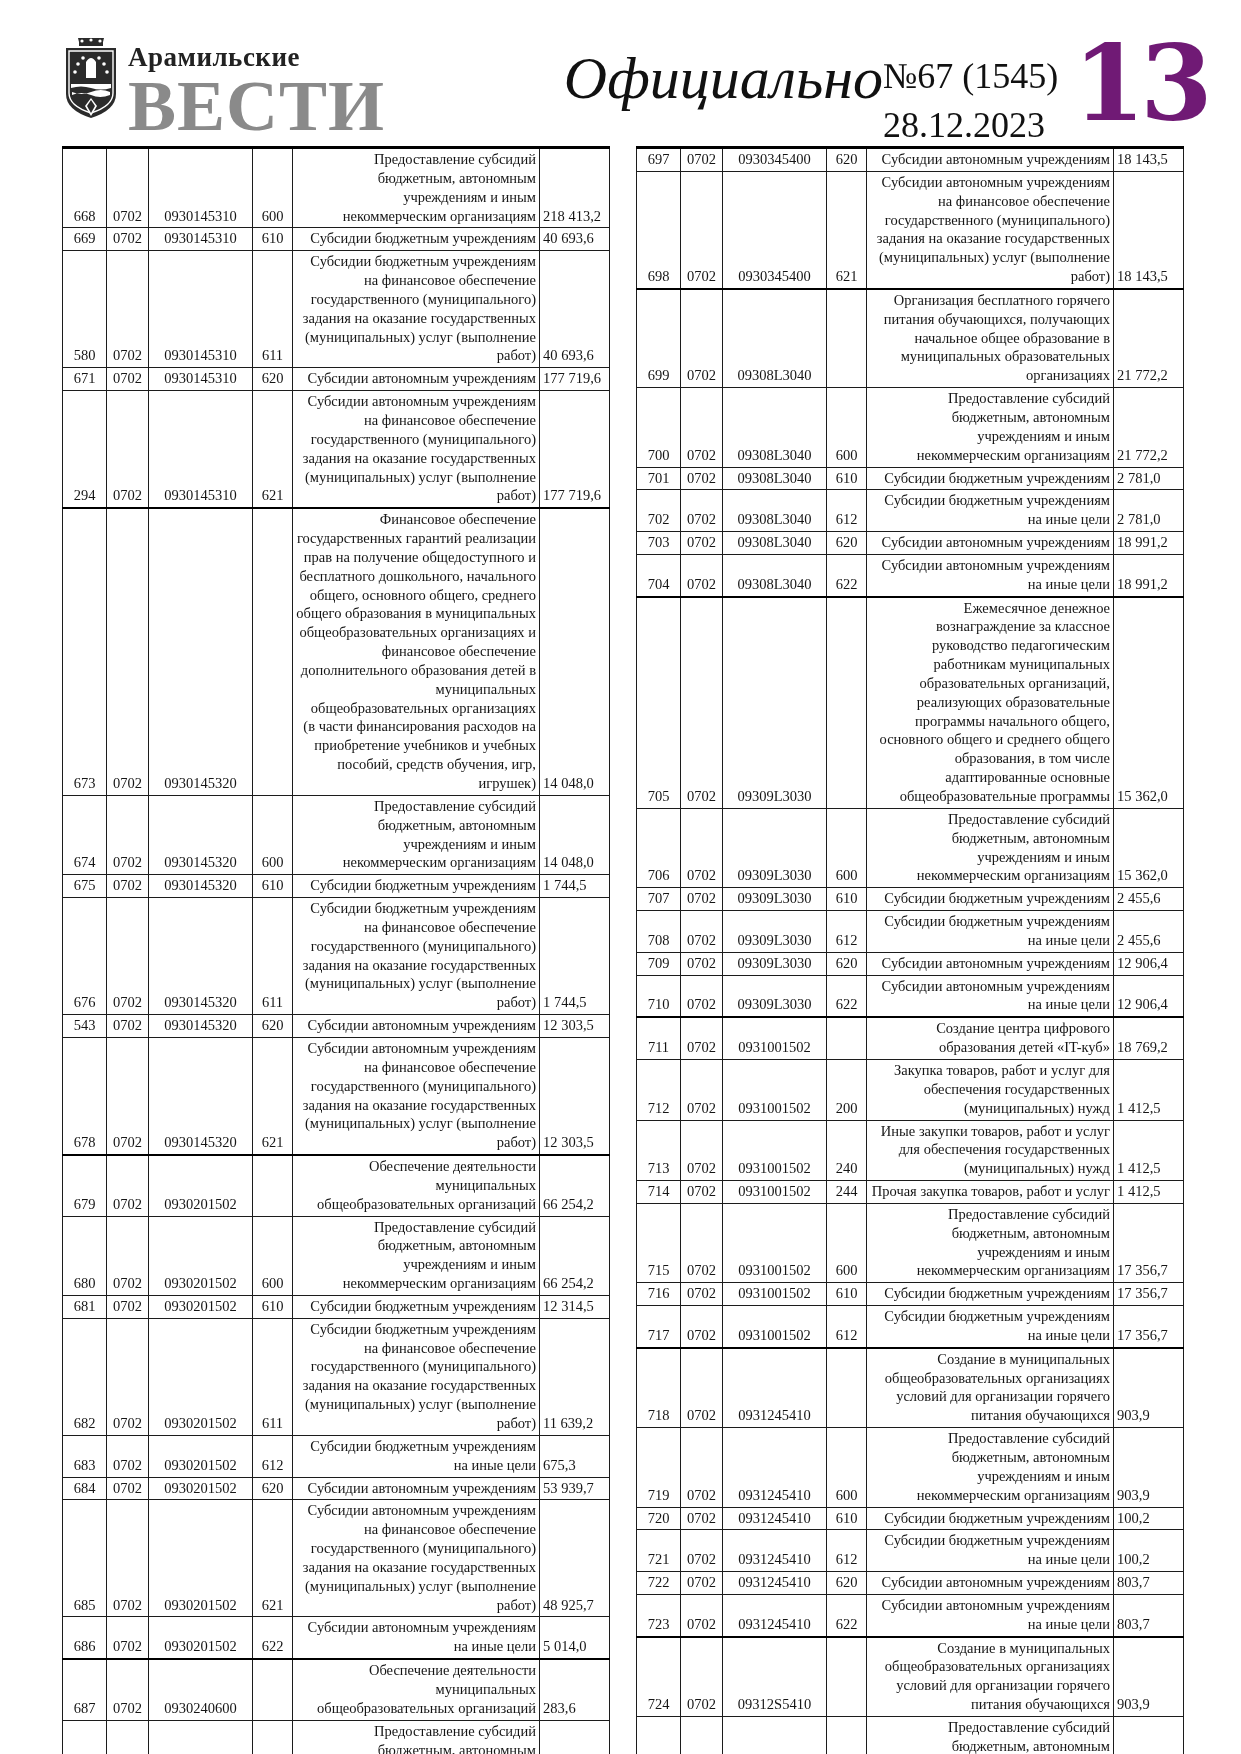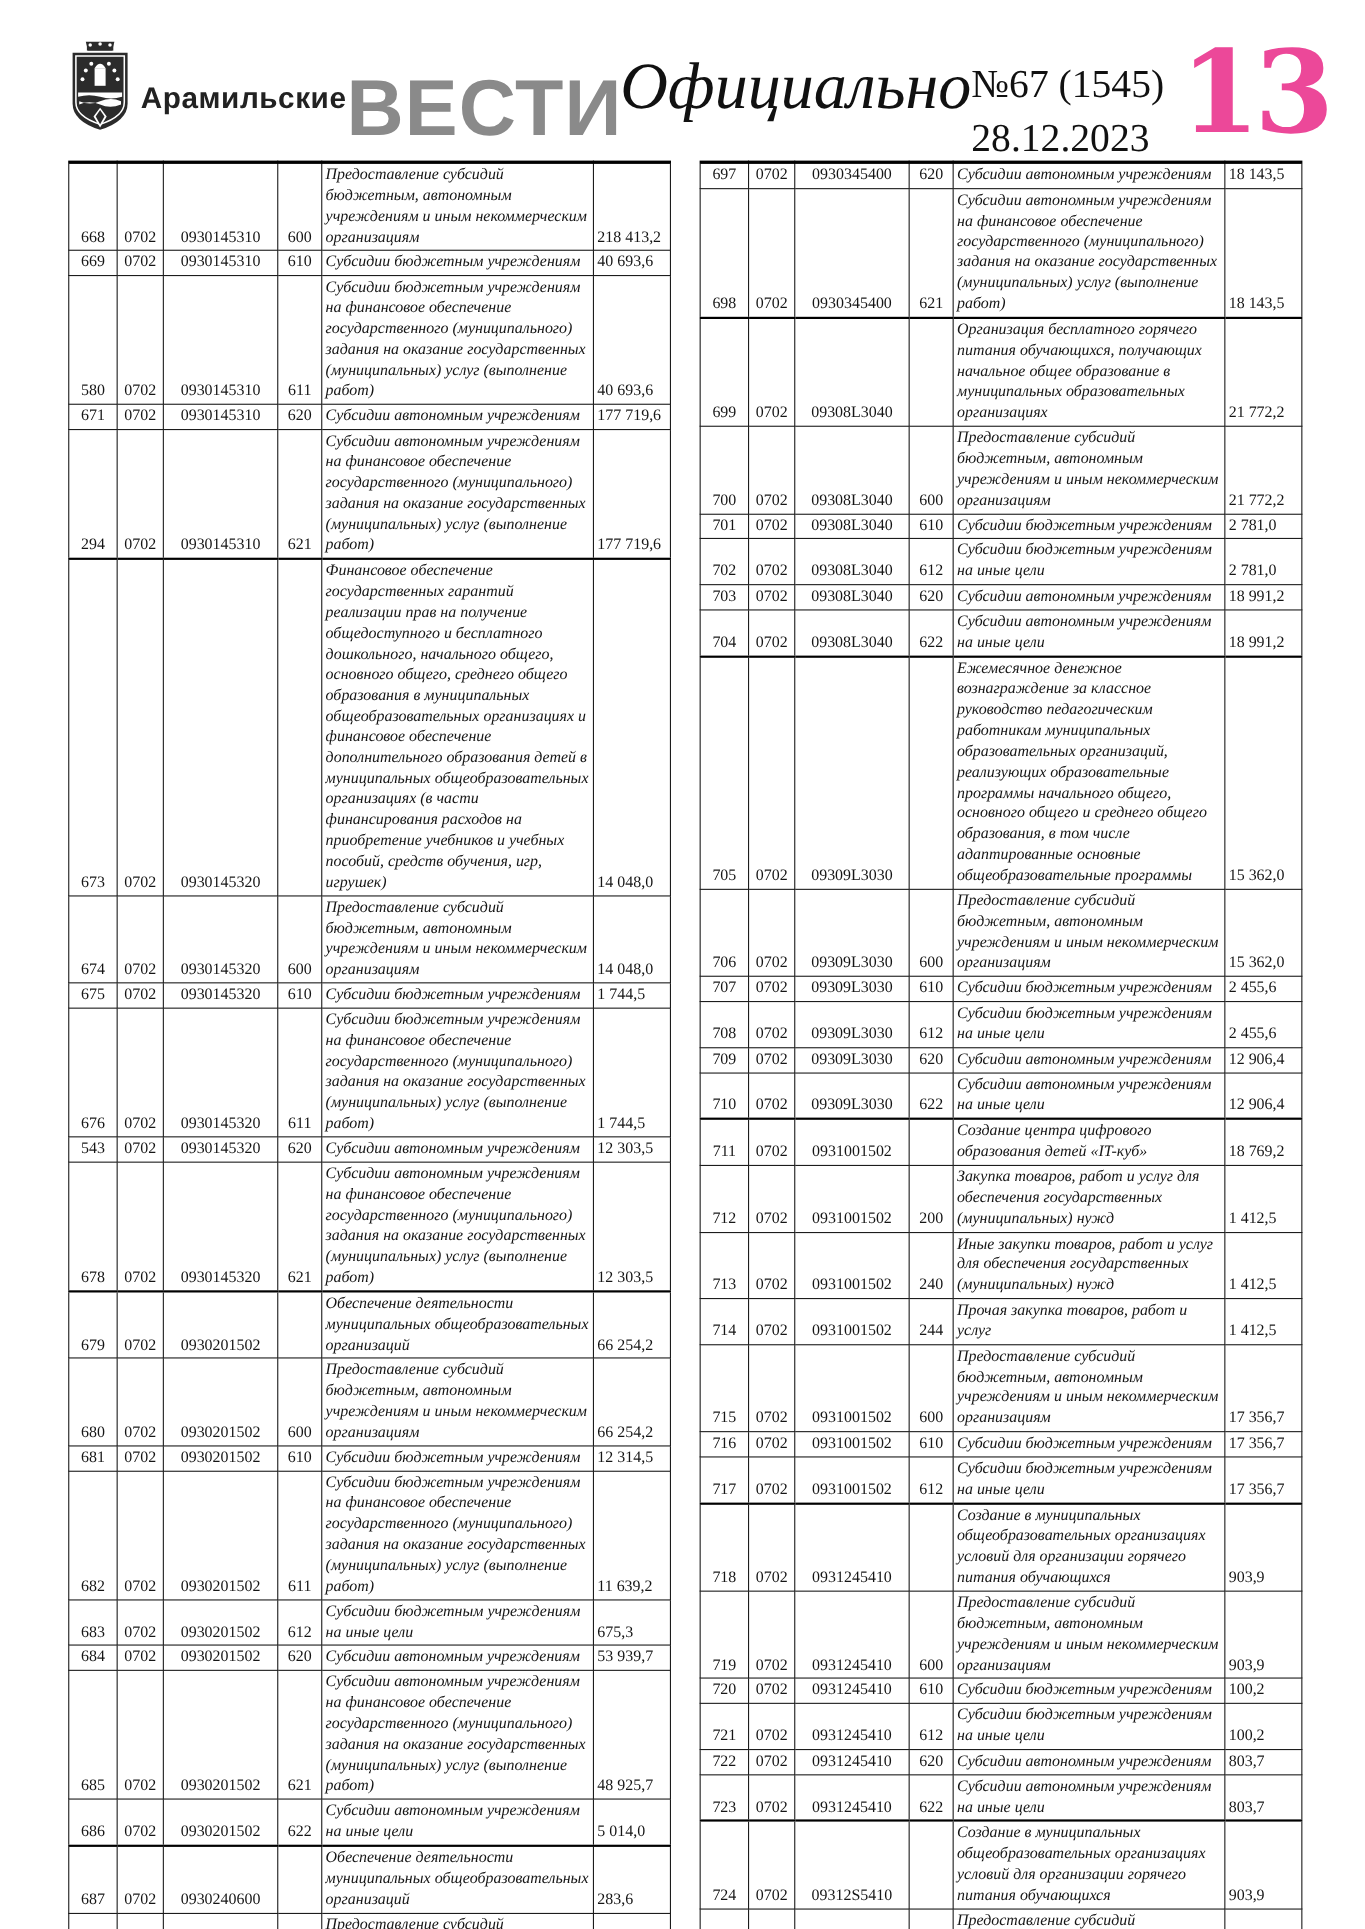--- a/index.html
+++ b/index.html
@@ -7,38 +7,38 @@
     width:1241px;height:1754px;overflow:hidden;
     font-family:"Liberation Serif", serif;color:#1b1b1b;
     position:relative;
   }
   .page{box-sizing:border-box;width:1241px;height:1754px;padding:34px 58px 0 62px;}
 
   
   .masthead{display:flex;align-items:flex-start;height:102px;margin-bottom:10px;}
   .logo{display:flex;align-items:flex-start;gap:8px;width:300px;}
   .crest{width:58px;height:84px;flex:0 0 auto;margin-top:2px;}
-  .logo-text{display:flex;flex-direction:row;font-family:Liberation Sans, sans-serif;margin-top:32px;}
+  .logo-text{display:flex;flex-direction:column;font-family:Liberation Serif, serif;}
   .logo-top{font-size:27px;font-weight:700;color:#222;letter-spacing:.5px;margin-top:8px;}
   .logo-bottom{font-size:72px;font-weight:700;color:#8a8a8a;line-height:.92;letter-spacing:1px;}
   .section-title{flex:1;text-align:right;font-style:italic;font-size:60px;line-height:1.0;
     padding-top:14px;color:#111;white-space:nowrap;}
   .issue-block{width:190px;font-size:36px;line-height:1.35;padding-top:18px;color:#111;white-space:nowrap;}
   .page-number{font-family:"DejaVu Serif", serif;font-weight:700;font-size:104px;line-height:.85;
-    letter-spacing:-5px;color:#ec4899;padding-top:6px;width:110px;text-align:left;}
+    letter-spacing:-5px;color:#701a75;padding-top:6px;width:110px;text-align:left;}
 
   
   .columns{display:flex;align-items:flex-start;gap:26px;}
   table.budget{border-collapse:collapse;table-layout:fixed;width:547px;
     font-size:14.5px;line-height:1.3;color:#151515;}
   table.budget{border:1px solid #1c1c1c;border-top:3px solid #000;}
   table.budget td{border:1px solid #1c1c1c;padding:1px 3px 2px 3px;vertical-align:bottom;
     overflow:hidden;}
   td.n,td.sec,td.code,td.grp{text-align:center;}
-  td.desc{text-align:left;font-style:italic;}
+  td.desc{text-align:right;}
   td.amt{padding-right:4px;}
   col.c-n{width:44px;}col.c-sec{width:42px;}col.c-code{width:104px;}
   col.c-grp{width:40px;}col.c-desc{width:247px;}col.c-amt{width:70px;}
   tr.sect td{border-top:2.5px solid #000;}
   tr:last-child td{border-bottom:2px solid #000;}
 </style>
 </head>
 <body>
 
 <div class="page">

